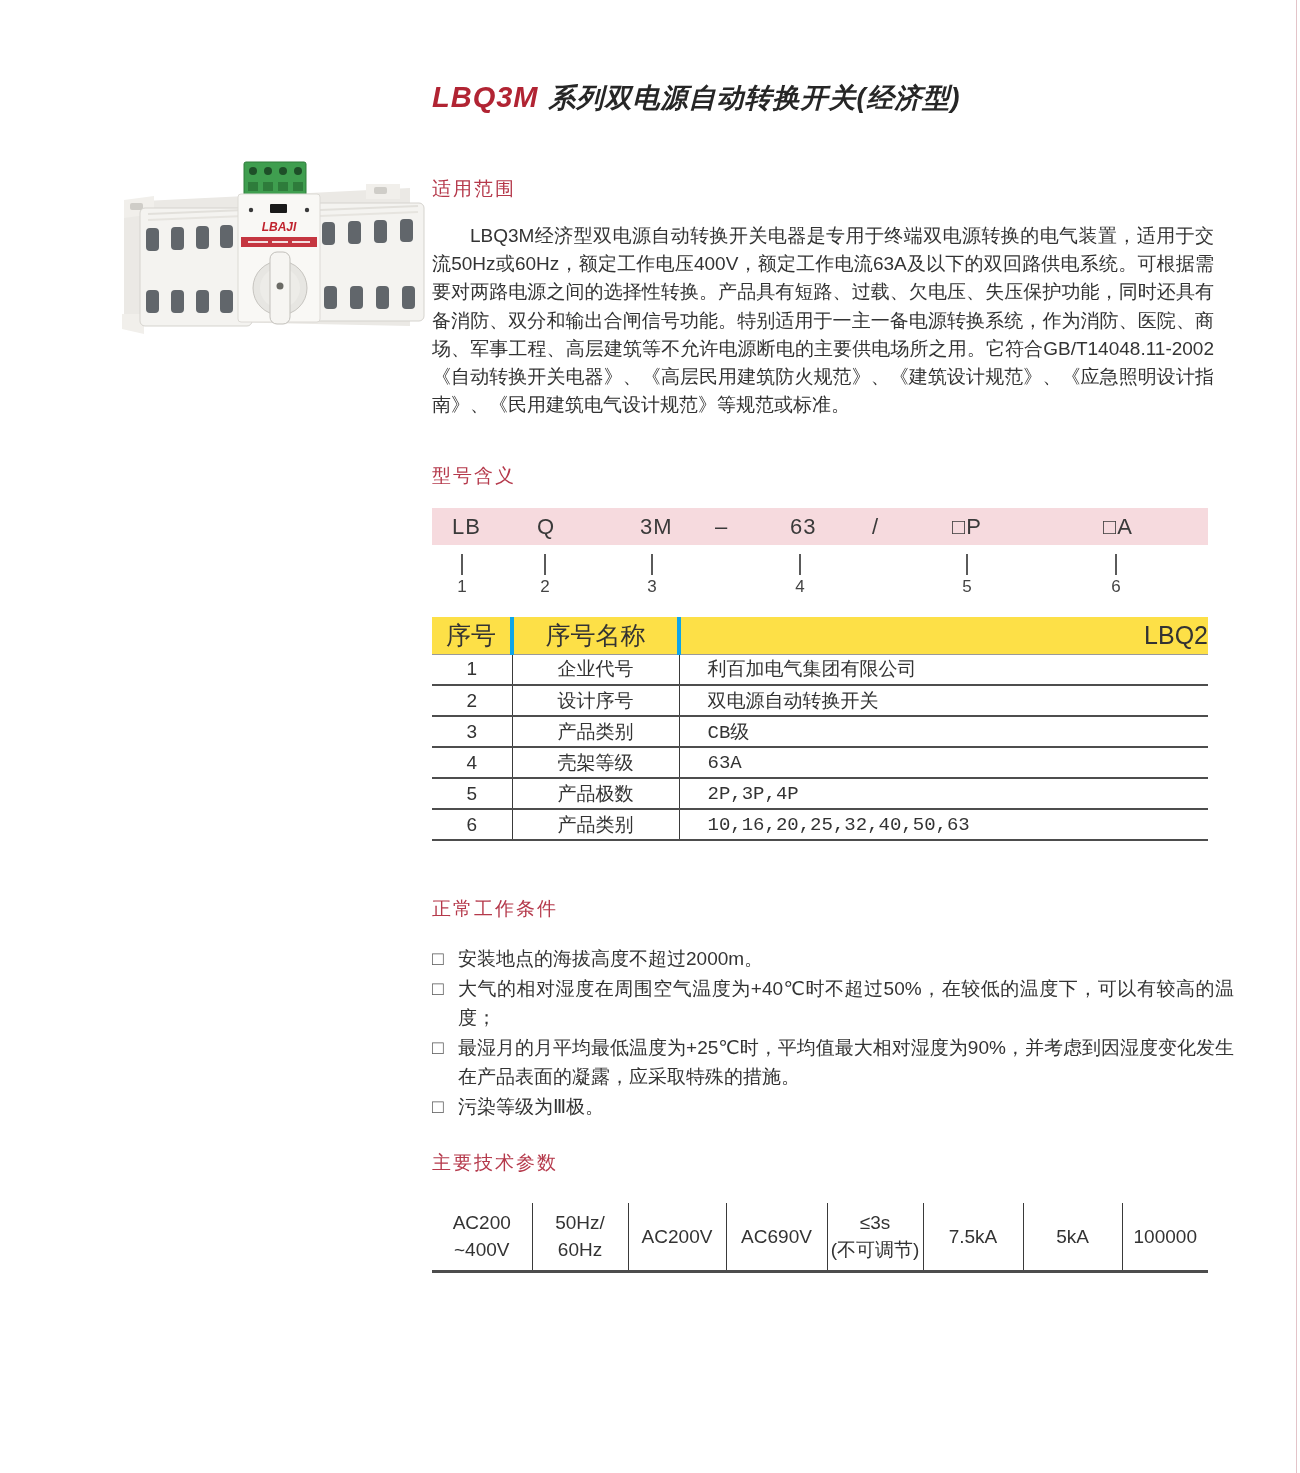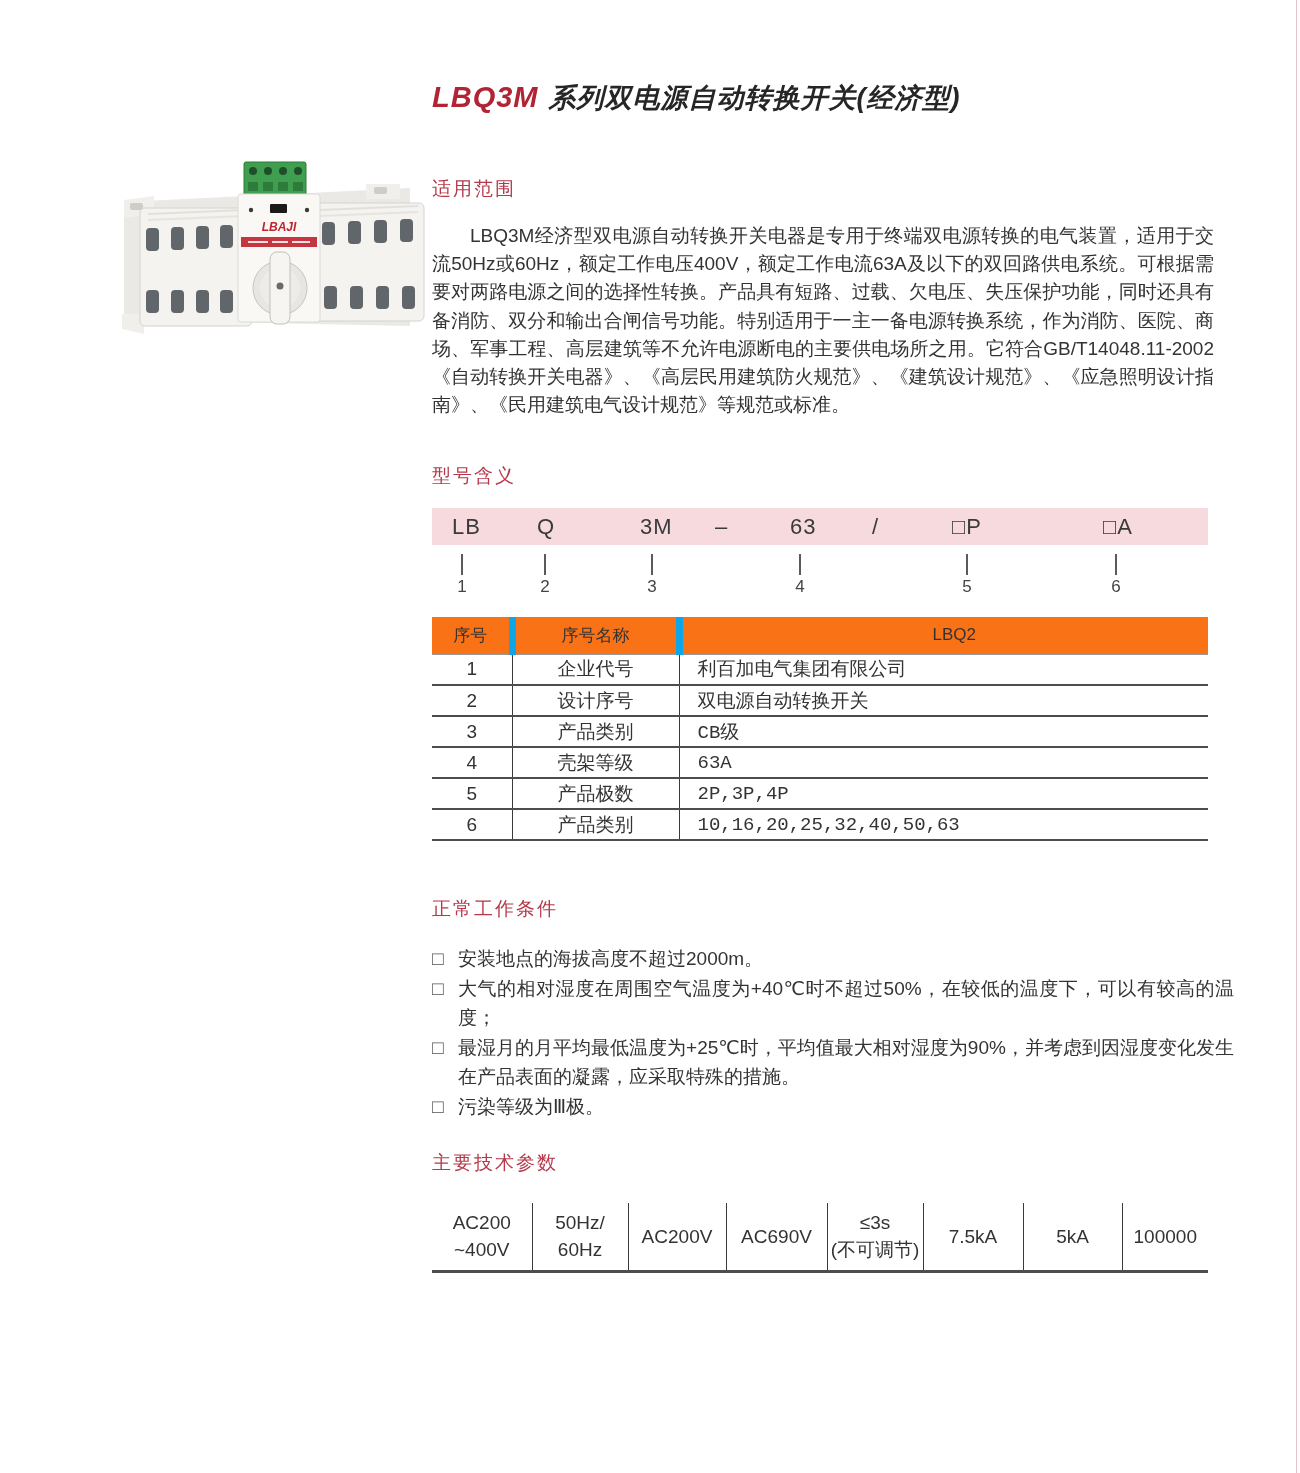--- a/index.html
+++ b/index.html
@@ -38,33 +38,33 @@
   .tick { position: absolute; top: 46px; width: 2px; height: 21px; background: #5a5a5a; }
   .tick-num { position: absolute; top: 69px; width: 22px; text-align: center; font-size: 17px; color: #444; }
 
   
   table { border-collapse: collapse; table-layout: fixed; width: 776px; }
   td, th { font-weight: normal; }
 
   
   .model-table { top: 617px; }
   .model-table th {
-    background: #f97316; height: 37px; font-size: 17px; color: #333;
+    background: #fde047; height: 37px; font-size: 25px; color: #333;
     border-bottom: 1px solid #9a9a9a;
   }
-  .model-table th + th { border-left: 7px solid #0ea5e9; }
+  .model-table th + th { border-left: 4px solid #0ea5e9; }
   .model-table td {
     height: 31px; font-size: 19px; color: #333;
     border-bottom: 2px solid #4d4d4d;
   }
   .model-table td + td { border-left: 1px solid #3a3a3a; font-family: Liberation Mono, monospace; }
   .model-table .c-idx { text-align: center; }
   .model-table .c-name { text-align: center; }
-  .model-table .c-val { text-align: left; padding-left: 18px; }
-  .model-table th.c-val { text-align: center; padding-left: 18px; }
+  .model-table .c-val { text-align: left; padding-left: 28px; }
+  .model-table th.c-val { text-align: right; padding-left: 18px; }
 
   
   .cond-list { top: 944px; width: 802px; }
   .cond-item { display: flex; font-size: 19px; line-height: 29.5px; color: #333; }
   .cond-item .marker { width: 26px; flex: 0 0 26px; color: #555; }
   .cond-item .cond-text { flex: 1; text-align: justify; }
 
   
   .params-table { top: 1203px; }
   .params-table th {

